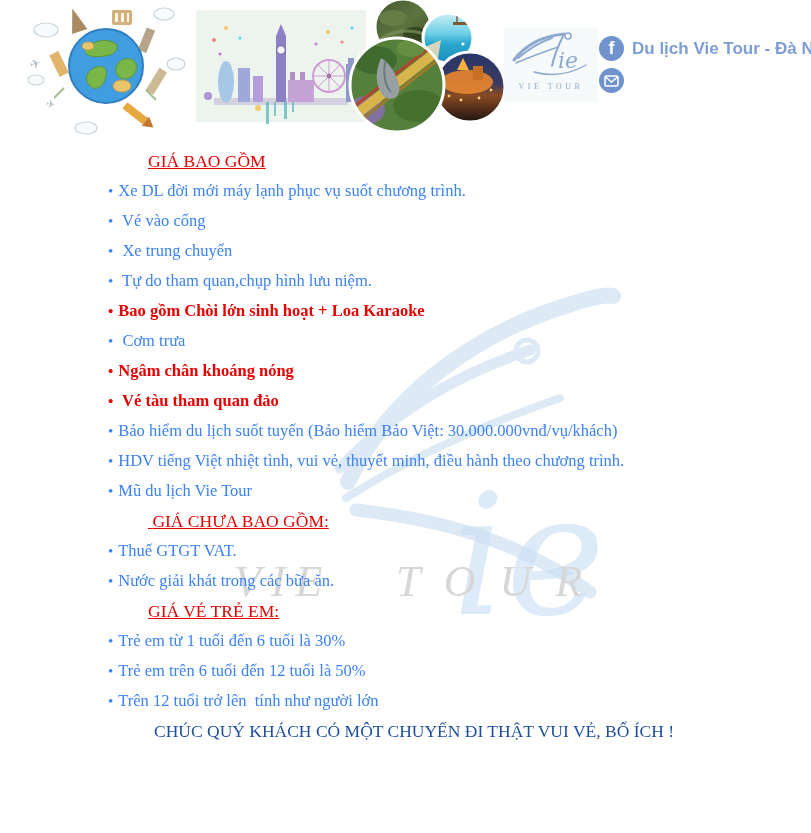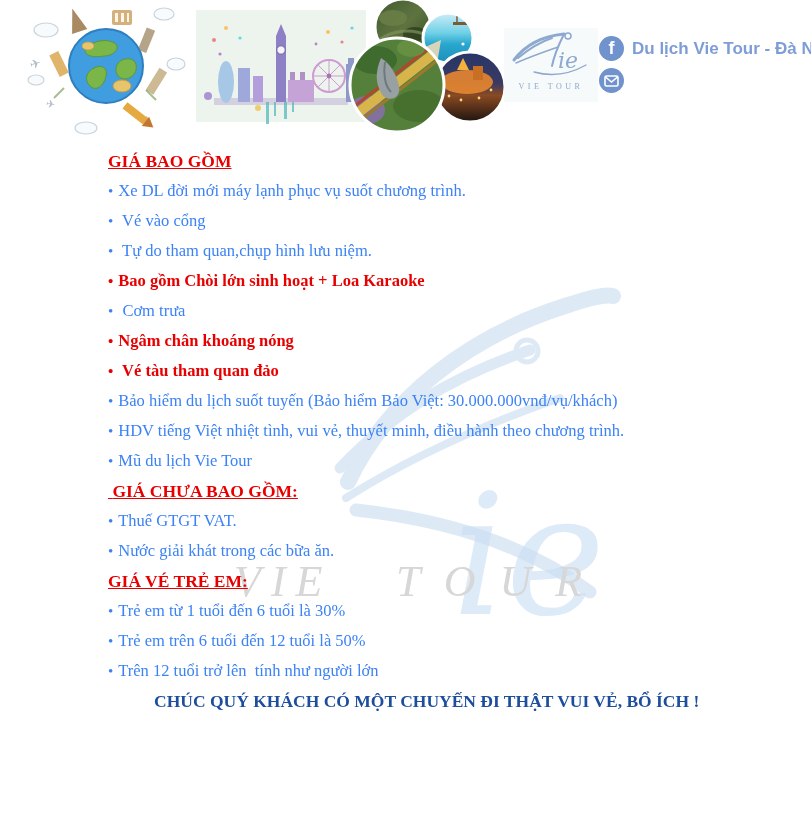--- a/index.html
+++ b/index.html
@@ -18,26 +18,26 @@
   .logo-caption{font-family:"Liberation Serif",serif;font-size:8px;letter-spacing:3.5px;color:#8ea9cf;margin-top:0;}
   .contact{position:absolute;left:599px;top:36px;}
   .contact-row{display:flex;align-items:center;margin-bottom:7px;}
   .cicon{width:25px;height:25px;border-radius:50%;background:#7093ce;color:#ffffff;display:flex;
          align-items:center;justify-content:center;flex:0 0 25px;margin-right:8px;
          font-family:"Liberation Sans",sans-serif;font-weight:bold;font-size:18px;line-height:25px;}
   .ctext{font-family:"Liberation Sans",sans-serif;font-weight:bold;font-size:17px;color:#7e9dd6;white-space:nowrap;}
 
   
   .content{position:absolute;left:108px;top:146px;width:640px;z-index:2;}
-  .sec-heading{line-height:30px;font-size:17.5px;font-weight:bold;color:#e80000;white-space:pre-wrap;}
+  .sec-heading{line-height:30px;font-size:17.5px;font-weight:normal;color:#e80000;white-space:pre-wrap;margin-left:40px;}
   .sec-heading .u{text-decoration:underline;}
   .line{line-height:30px;font-size:16.5px;color:#3b82f6;white-space:pre-wrap;}
   .line .bullet{font-size:15px;margin-right:5px;}
   .line.red-bold{color:#e80000;font-weight:bold;}
-  .closing{line-height:30px;margin-left:46px;font-size:17.5px;font-weight:bold;color:#1d4e9e;white-space:pre-wrap;}
+  .closing{line-height:30px;margin-left:46px;font-size:17.5px;font-weight:normal;color:#1d4e9e;white-space:pre-wrap;}
 </style>
 </head>
 <body>
 
 <div class="page">
 
   <svg class="watermark" width="811" height="833" viewBox="0 0 811 833">
     <g stroke="#c3d9ef" fill="none" stroke-linecap="round" opacity="0.55">
       <path d="M348,482 C388,398 470,336 565,306 C590,298 604,294 613,296" stroke-width="16"></path>
       <path d="M340,468 C392,414 448,378 530,350" stroke-width="11"></path>
@@ -258,20 +258,21 @@
         </span>
       </div>
     </div>
   </div>
 
   <div class="content">
     <div id="sections">
         <div class="sec-heading"><span class="u">GIÁ BAO GỒM</span></div>
         <div class="line"><span class="bullet">•</span><span>Xe DL đời mới máy lạnh phục vụ suốt chương trình.</span></div>
         <div class="line"><span class="bullet">•</span><span> Vé vào cổng</span></div>
+        <div class="line"><span class="bullet">•</span><span> Xe trung chuyển</span></div>
         <div class="line"><span class="bullet">•</span><span> Tự do tham quan,chụp hình lưu niệm.</span></div>
         <div class="line red-bold"><span class="bullet">•</span><span>Bao gồm Chòi lớn sinh hoạt + Loa Karaoke</span></div>
         <div class="line"><span class="bullet">•</span><span> Cơm trưa</span></div>
         <div class="line red-bold"><span class="bullet">•</span><span>Ngâm chân khoáng nóng</span></div>
         <div class="line red-bold"><span class="bullet">•</span><span> Vé tàu tham quan đảo</span></div>
         <div class="line"><span class="bullet">•</span><span>Bảo hiểm du lịch suốt tuyến (Bảo hiểm Bảo Việt: 30.000.000vnđ/vụ/khách)</span></div>
         <div class="line"><span class="bullet">•</span><span>HDV tiếng Việt nhiệt tình, vui vẻ, thuyết minh, điều hành theo chương trình.</span></div>
         <div class="line"><span class="bullet">•</span><span>Mũ du lịch Vie Tour</span></div>
         <div class="sec-heading"><span class="u"> GIÁ CHƯA BAO GỒM:</span></div>
         <div class="line"><span class="bullet">•</span><span>Thuế GTGT VAT.</span></div>

